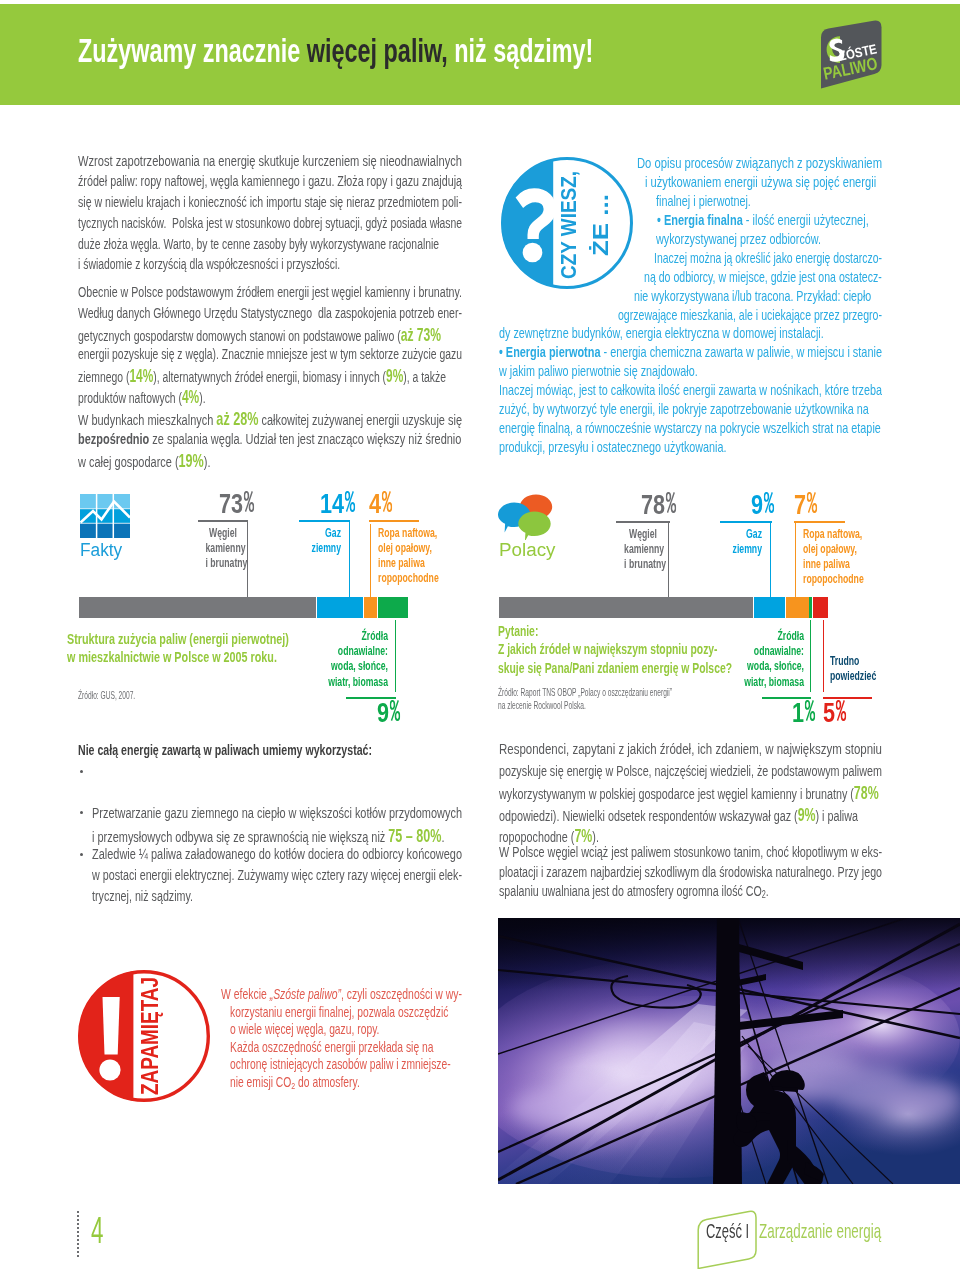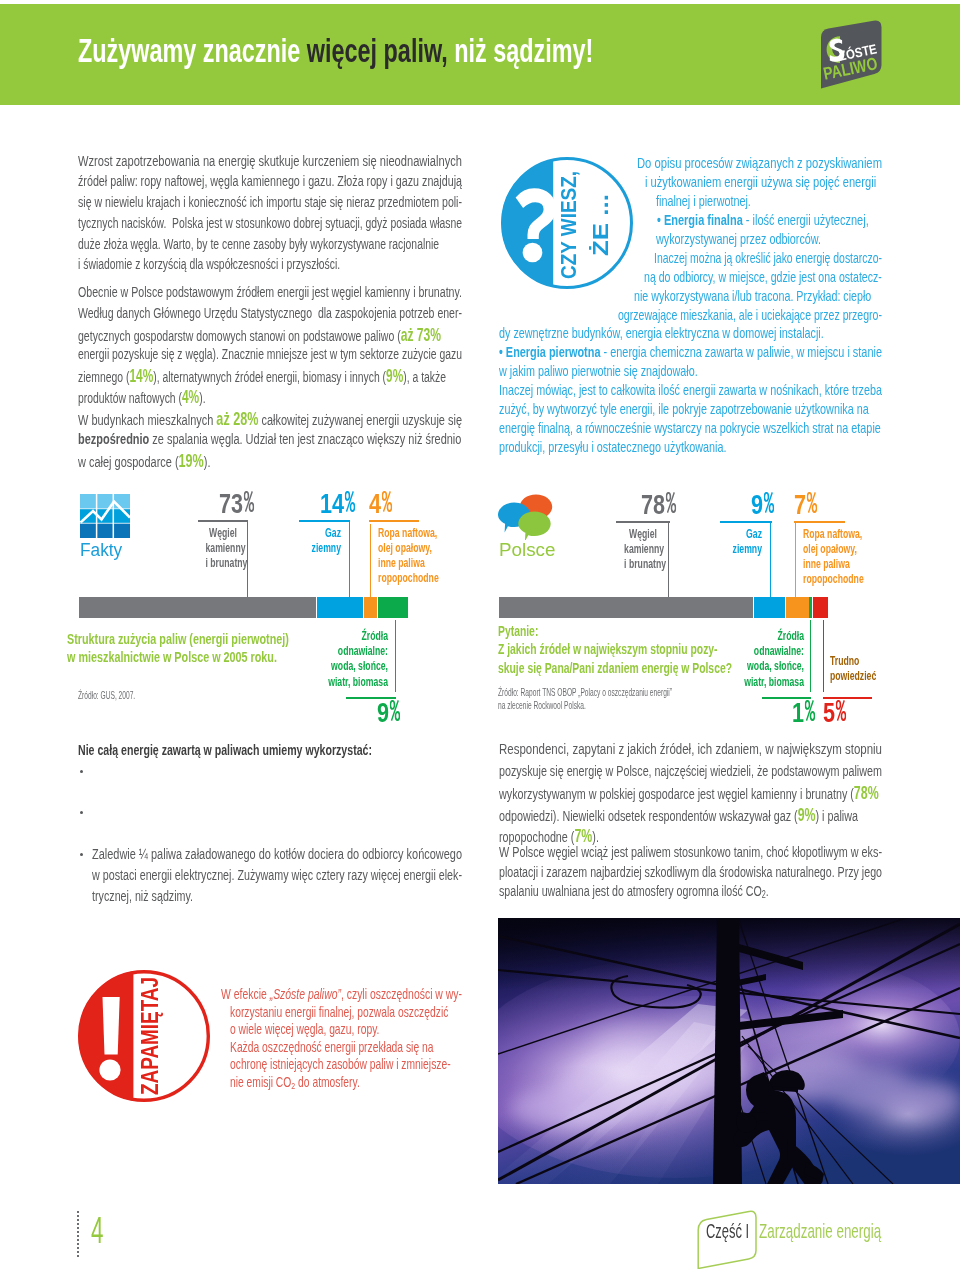--- a/index.html
+++ b/index.html
@@ -270,34 +270,34 @@
           <span style="transform: scaleX(0.7);">woda, słońce,</span>
           <span style="transform: scaleX(0.7);">wiatr, biomasa</span>
         </div>
         <div class="lead" style="left: 823px; top: 620px; height: 72px; background: rgb(226, 35, 26);"></div>
         <div class="ul" style="left: 823px; top: 697px; width: 49px; background: rgb(226, 35, 26);"></div>
         <div class="pct" style="color: rgb(226, 35, 26); top: 700px; transform: scaleX(0.8); left: 823px;"><span>5</span><span class="p"><svg width="13" height="27" viewBox="0 0 13 27">
               <ellipse cx="3.3" cy="4.9" rx="2.5" ry="4.0" fill="none" stroke="#e2231a" stroke-width="1.9"></ellipse>
               <ellipse cx="9.6" cy="16.0" rx="2.5" ry="4.0" fill="none" stroke="#e2231a" stroke-width="1.9"></ellipse>
               <path d="M10.6 0.4 L2.1 20.6" stroke="#e2231a" stroke-width="1.7" fill="none"></path>
             </svg></span></div>
-        <div class="clabel al" style="color: #a16207; left: 830px; top: 654px; width: 58px; text-align: left;">
+        <div class="clabel al" style="color: #0c4a6e; left: 830px; top: 654px; width: 58px; text-align: left;">
           <span style="transform: scaleX(0.7);">Trudno</span>
           <span style="transform: scaleX(0.7);">powiedzieć</span>
         </div>
         <div class="ctitle" style="left: 498px; top: 622px;">
           <span style="transform: scaleX(0.687036);">Pytanie:</span>
           <span style="transform: scaleX(0.687036);">Z jakich źródeł w największym stopniu pozy-</span>
           <span style="transform: scaleX(0.687036);">skuje się Pana/Pani zdaniem energię w Polsce?</span>
         </div>
         <div class="csrc" style="left: 498px; top: 687px;">
           <span style="transform: scaleX(0.645);">Źródło: Raport TNS OBOP „Polacy o oszczędzaniu energii”</span>
           <span style="transform: scaleX(0.645);">na zlecenie Rockwool Polska.</span>
         </div>
-        <div class="cicon-label" style="left: 499px; top: 540px; color: rgb(149, 201, 61); transform: scaleX(0.98);">Polsce</div>
+        <div class="cicon-label" style="left: 499px; top: 540px; color: rgb(149, 201, 61); transform: scaleX(0.98);">Polacy</div>
       </div>
     </div>
 
   <div id="photo">
     <svg width="462" height="266" viewBox="0 0 462 266">
       <defs>
         <linearGradient id="skyg" x1="0.12" y1="0" x2="0.55" y2="1">
           <stop offset="0" stop-color="#0a0a26"></stop>
           <stop offset="0.16" stop-color="#1c1a58"></stop>
           <stop offset="0.38" stop-color="#4a3a9a"></stop>
@@ -451,20 +451,24 @@
         <span class="ln" style="height: 18.95px; margin-left: 0px; transform: scaleX(0.727748);"><span class="cb">• Energia pierwotna</span><span> - energia chemiczna zawarta w paliwie, w miejscu i stanie</span></span>
         <span class="ln" style="height: 18.95px; margin-left: 0px; transform: scaleX(0.72);"><span>w jakim paliwo pierwotnie się znajdowało.</span></span>
         <span class="ln" style="height: 18.95px; margin-left: 0px; transform: scaleX(0.721174);"><span>Inaczej mówiąc, jest to całkowita ilość energii zawarta w nośnikach, które trzeba</span></span>
         <span class="ln" style="height: 18.95px; margin-left: 0px; transform: scaleX(0.721174);"><span>zużyć, by wytworzyć tyle energii, ile pokryje zapotrzebowanie użytkownika na</span></span>
         <span class="ln" style="height: 18.95px; margin-left: 0px; transform: scaleX(0.721174);"><span>energię finalną, a równocześnie wystarczy na pokrycie wszelkich strat na etapie</span></span>
         <span class="ln" style="height: 18.95px; margin-left: 0px; transform: scaleX(0.72);"><span>produkcji, przesyłu i ostatecznego użytkowania.</span></span>
       </div>
       <div class="tblk" style="left: 78px; top: 742px; color: rgb(63, 63, 63); font-size: 14.8px;">
         <span class="ln" style="height: 20.5px; margin-left: 0px; transform: scaleX(0.716391);"><span class="bld">Nie całą energię zawartą w paliwach umiemy wykorzystać:</span></span>
       </div>
+      <div class="tblk" style="left: 92px; top: 804px; color: rgb(88, 89, 91); font-size: 15.5px;">
+        <span class="ln" style="height: 21.6px; margin-left: 0px; transform: scaleX(0.706381);"><span>Przetwarzanie gazu ziemnego na ciepło w większości kotłów przydomowych</span></span>
+        <span class="ln" style="height: 21.6px; margin-left: 0px; transform: scaleX(0.706381);"><span>i przemysłowych odbywa się ze sprawnością nie większą niż </span><span class="grn">75 – 80%</span><span>.</span></span>
+      </div>
       <div class="tblk" style="left: 92px; top: 845px; color: rgb(88, 89, 91); font-size: 15.5px;">
         <span class="ln" style="height: 20.8px; margin-left: 0px; transform: scaleX(0.706254);"><span>Zaledwie ¼ paliwa załadowanego do kotłów dociera do odbiorcy końcowego</span></span>
         <span class="ln" style="height: 20.8px; margin-left: 0px; transform: scaleX(0.69167);"><span>w postaci energii elektrycznej. Zużywamy więc cztery razy więcej energii elek-</span></span>
         <span class="ln" style="height: 20.8px; margin-left: 0px; transform: scaleX(0.69167);"><span>trycznej, niż sądzimy.</span></span>
       </div>
       <div class="tblk" style="left: 499px; top: 740px; color: rgb(88, 89, 91); font-size: 15.5px;">
         <span class="ln" style="height: 21.5px; margin-left: 0px; transform: scaleX(0.740924);"><span>Respondenci, zapytani z jakich źródeł, ich zdaniem, w największym stopniu</span></span>
         <span class="ln" style="height: 21.5px; margin-left: 0px; transform: scaleX(0.694647);"><span>pozyskuje się energię w Polsce, najczęściej wiedzieli, że podstawowym paliwem</span></span>
         <span class="ln" style="height: 21.5px; margin-left: 0px; transform: scaleX(0.694647);"><span>wykorzystywanym w polskiej gospodarce jest węgiel kamienny i brunatny (</span><span class="grn">78%</span></span>
         <span class="ln" style="height: 21.5px; margin-left: 0px; transform: scaleX(0.694647);"><span>odpowiedzi). Niewielki odsetek respondentów wskazywał gaz (</span><span class="grn">9%</span><span>) i paliwa</span></span>

